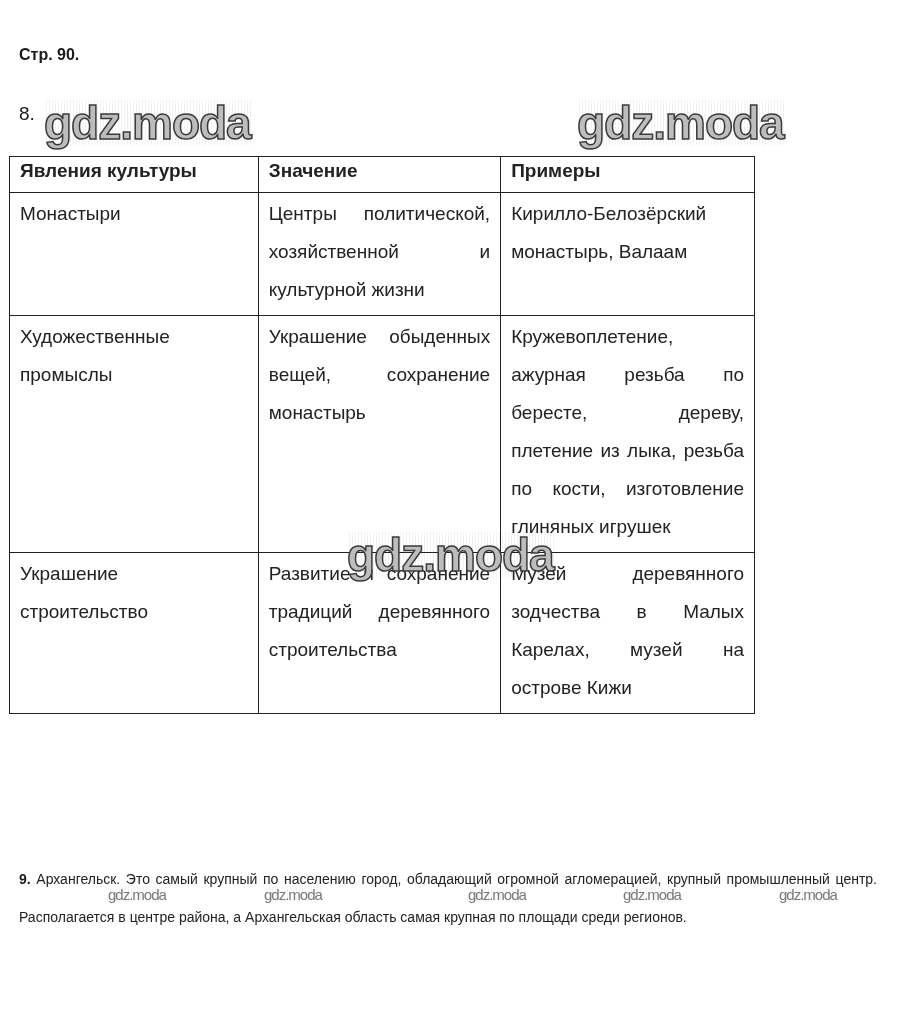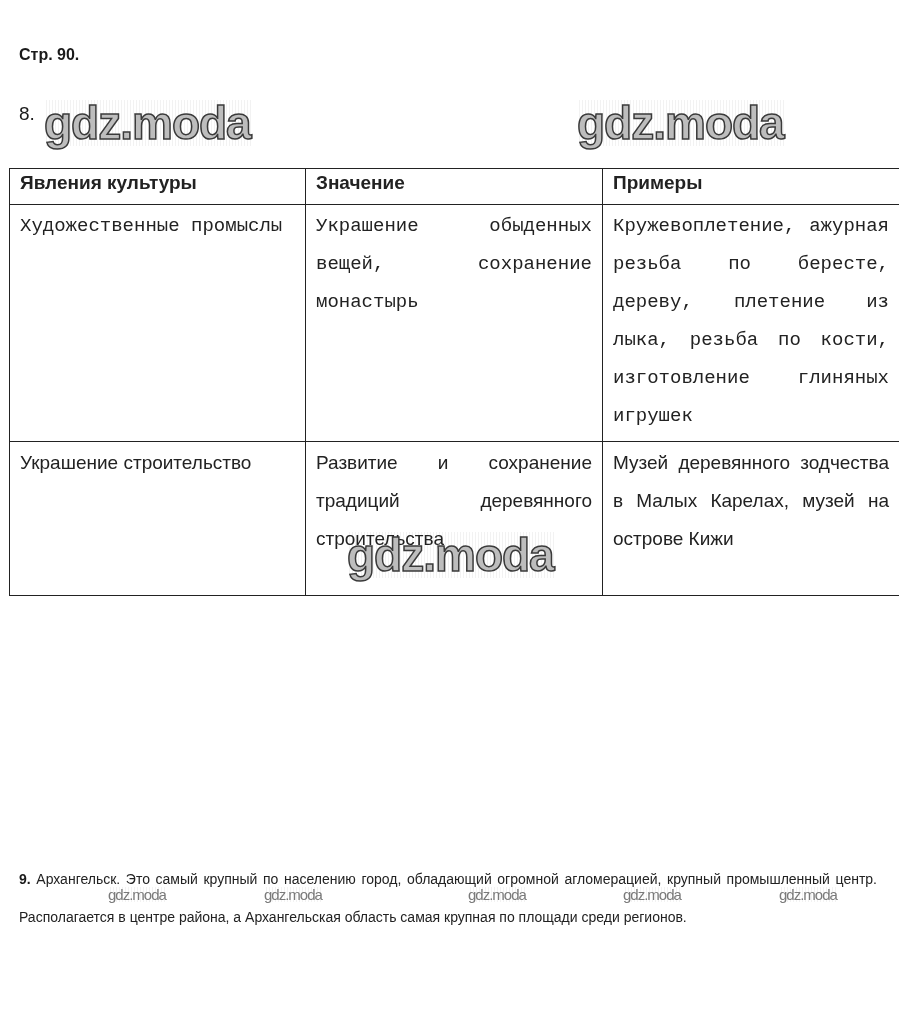--- a/index.html
+++ b/index.html
@@ -5,26 +5,26 @@
   html, body { margin: 0; padding: 0; background: #ffffff; }
   body { width: 899px; height: 1015px; position: relative; overflow: hidden;
          font-family: "Liberation Sans", sans-serif; color: #222; }
   .page-ref { position: absolute; left: 19px; top: 46px; font-size: 16px; font-weight: bold; color: #1a1a1a; }
   .task-num { position: absolute; left: 19px; top: 103px; font-size: 19px; color: #1a1a1a; }
   .wm { position: absolute; font-family: Liberation Sans, sans-serif; font-weight: bold;
         color: #bdbdbd; -webkit-text-stroke: 1.5px #3a3a3a; letter-spacing: -1px; white-space: nowrap;
         background: repeating-linear-gradient(90deg, transparent 0 2px, rgba(0,0,0,0.05) 2px 3px); }
   .wm-big { font-size: 46px; line-height: 46px; }
   .wm-small { font-size: 15px; line-height: 15px; -webkit-text-stroke: 0; color: #7a7a7a; font-weight: normal; }
-  table.culture { position: absolute; left: 9px; top: 168px; width: 891px; border-collapse: collapse; }
+  table.culture { position: absolute; left: 9px; top: 156px; width: 746px; border-collapse: collapse; }
   table.culture th, table.culture td { border: 1.5px solid #222; vertical-align: top; padding: 2px 10px 6px 10px;
         font-size: 19px; line-height: 38px; text-align: justify; text-align-last: left; }
   table.culture th { font-weight: bold; text-align: left; line-height: 26px; padding-top: 1px; padding-bottom: 8px; }
   col.c1 { width: 292px; } col.c2 { width: 293px; } col.c3 { width: 293px; }
-  tr.r1 td { height: 107px; } tr.r2 td { height: 107px; } tr.r3 td { height: 220px; font-family: Liberation Mono, monospace; } tr.r4 td { height: 145px; }
+  tr.r1 td { height: 107px; } tr.r2 td { height: 107px; } tr.r3 td { height: 220px; } tr.r4 td { height: 145px; }
   .answer { position: absolute; left: 19px; top: 860px; width: 858px; font-size: 14px; line-height: 38px;
             text-align: justify; color: #222; }
   .answer b { color: #1a1a1a; }
 </style>
 </head>
 <body>
 
 <div class="page-ref">Стр. 90.</div>
 <div class="task-num">8.</div>
 
@@ -38,20 +38,25 @@
       <col class="c3">
     </colgroup>
   <thead>
     <tr>
       <th>Явления культуры</th>
       <th>Значение</th>
       <th>Примеры</th>
     </tr>
   </thead>
   <tbody>
+    <tr class="r2">
+      <td>Монастыри</td>
+      <td>Центры политической, хозяйственной и культурной жизни</td>
+      <td>Кирилло-Белозёрский монастырь, Валаам</td>
+    </tr>
     <tr class="r3">
       <td>Художественные промыслы</td>
       <td>Украшение обыденных вещей, сохранение монастырь</td>
       <td>Кружевоплетение, ажурная резьба по бересте, дереву, плетение из лыка, резьба по кости, изготовление глиняных игрушек</td>
     </tr>
     <tr class="r4">
       <td>Украшение строительство</td>
       <td>Развитие и сохранение традиций деревянного строительства</td>
       <td>Музей деревянного зодчества в Малых Карелах, музей на острове Кижи</td>
     </tr>

